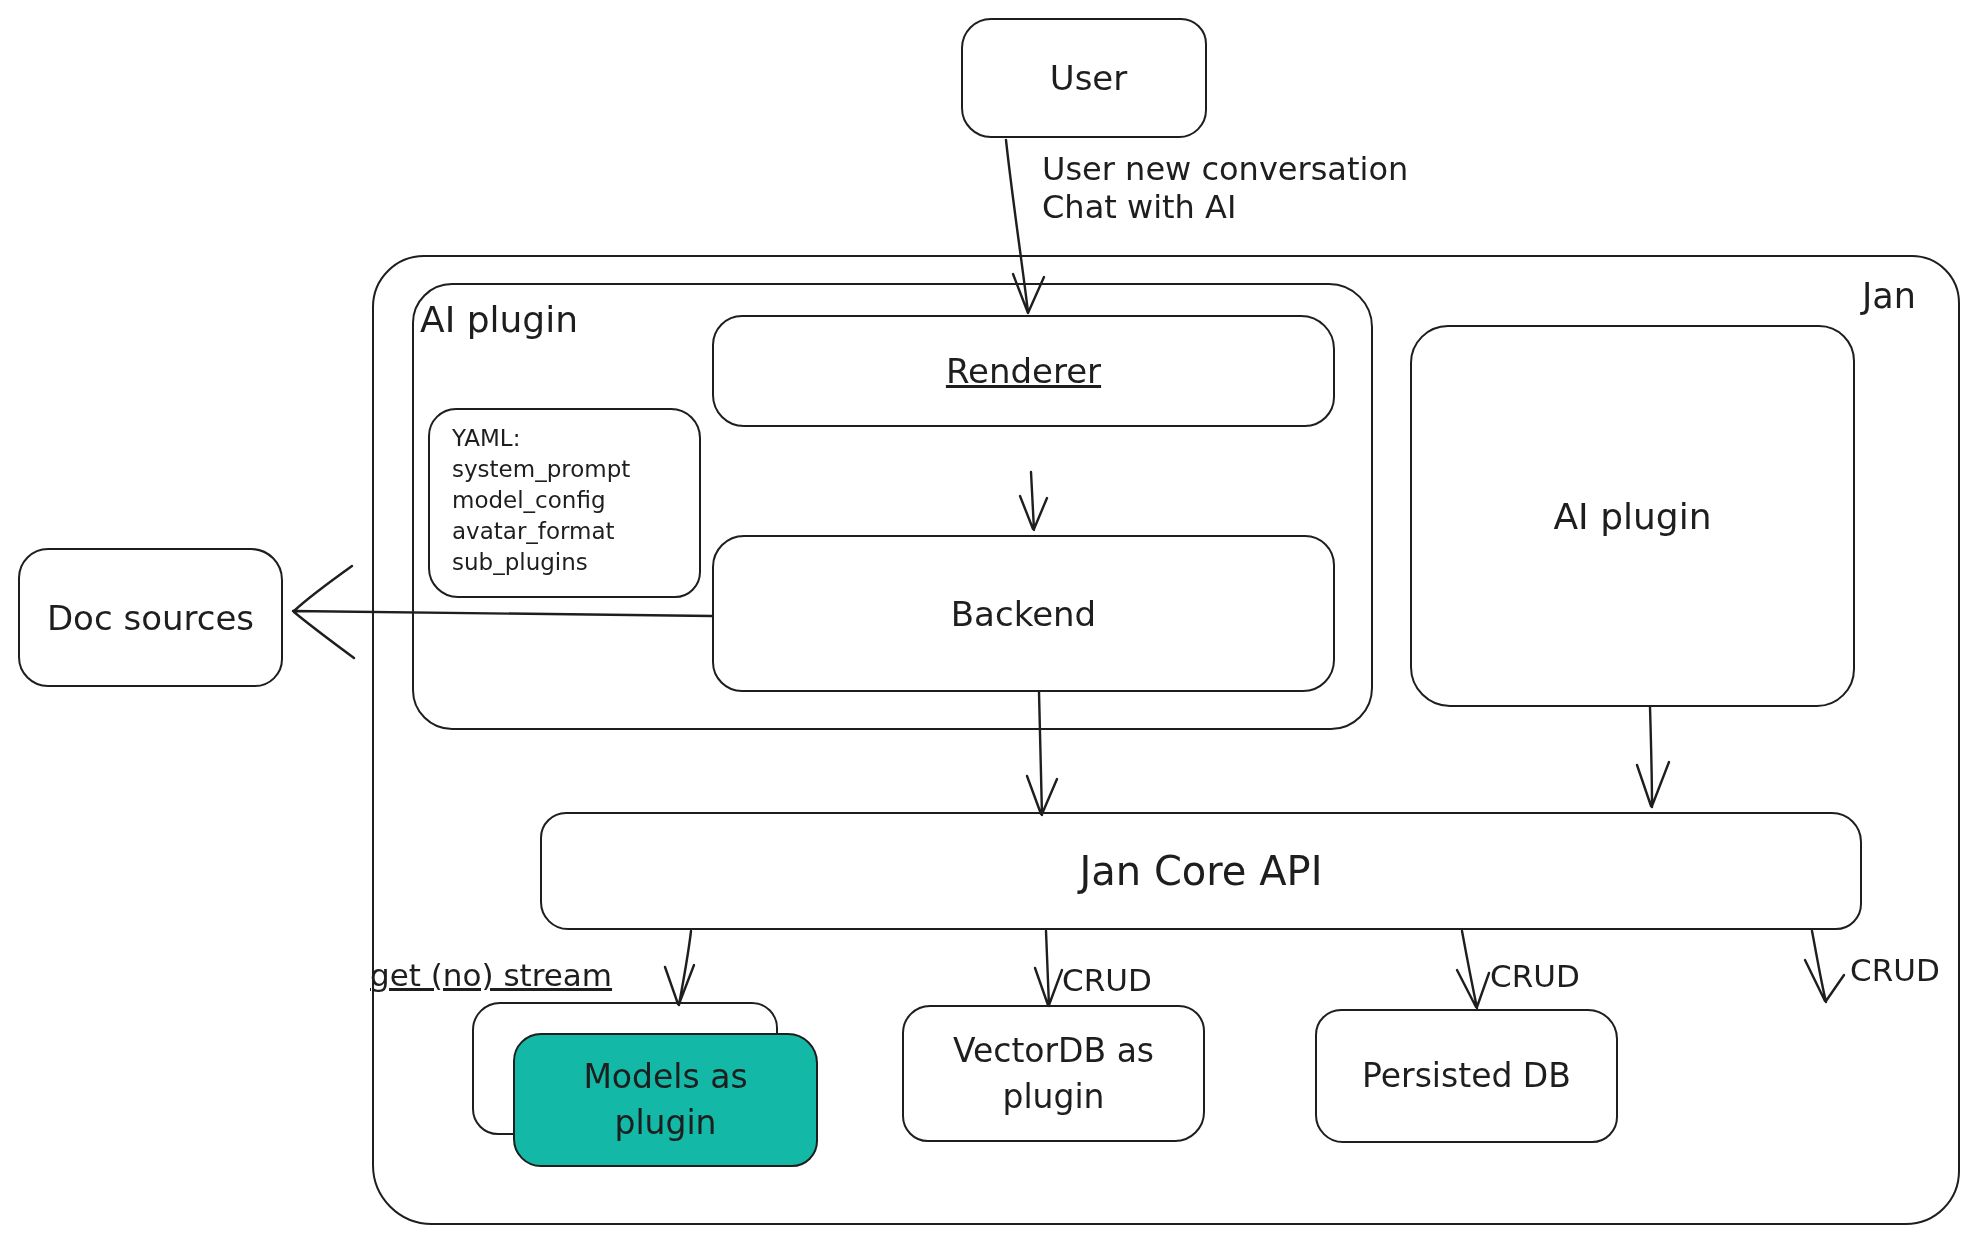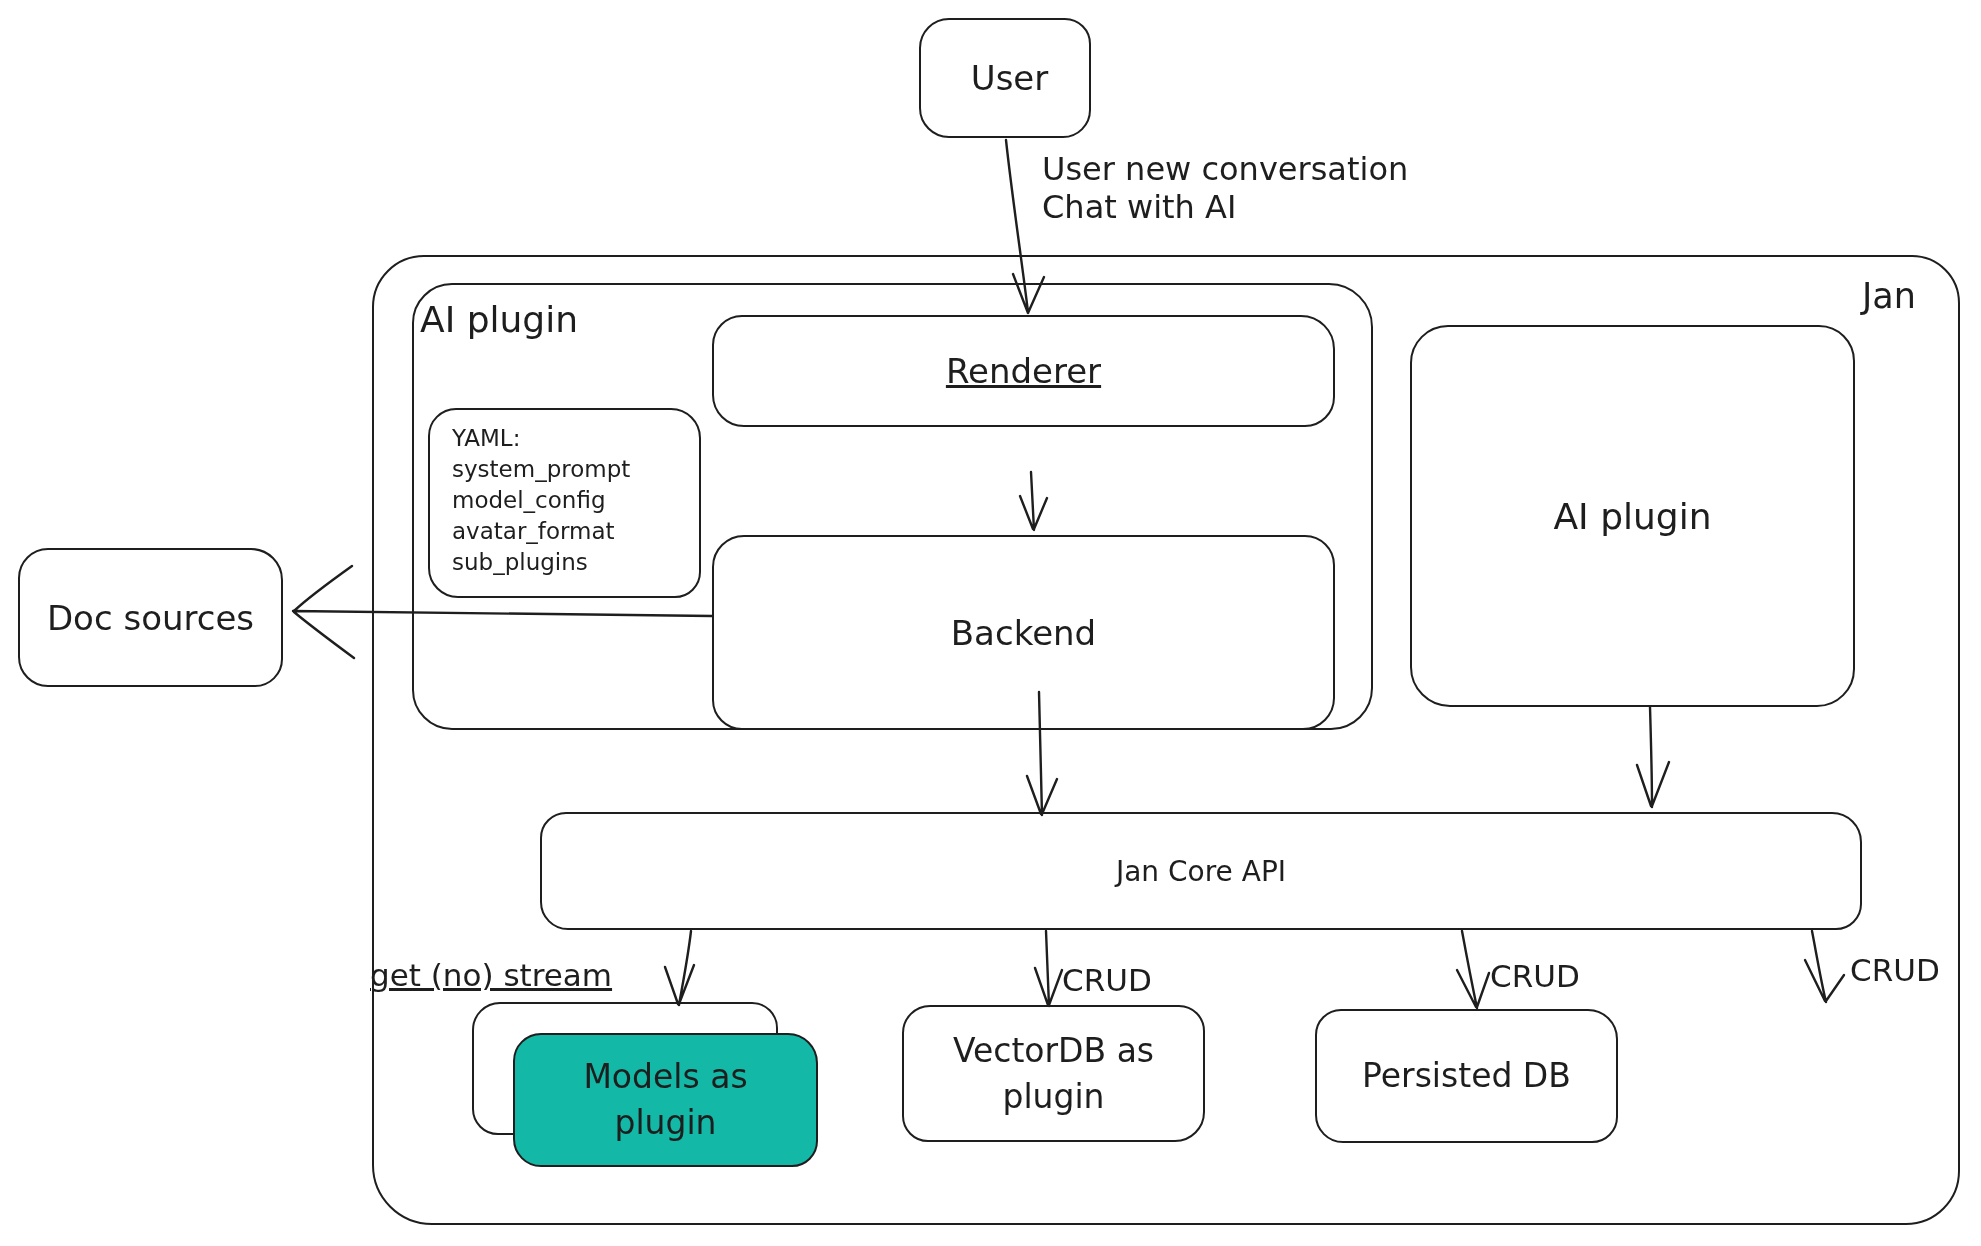--- a/index.html
+++ b/index.html
@@ -19,33 +19,33 @@
     box-sizing: border-box;
     display: flex;
     align-items: center;
     justify-content: center;
     text-align: center;
   }
   .label-abs { position: absolute; white-space: nowrap; }
   .node-label { font-size: 33px; line-height: 1.38; }
 
   
-  .user-box        { left: 919px;  top: 18px;   width: 172px;  height: 120px; border-radius: 30px 26px 28px 30px; font-size: 34px; padding-left: 9px; }
+  .user-box        { left: 961px;  top: 18px;   width: 246px;  height: 120px; border-radius: 30px 26px 28px 30px; font-size: 34px; padding-left: 9px; }
   .jan-container   { left: 372px;  top: 255px;  width: 1588px; height: 970px; border-radius: 52px 48px 54px 60px; }
   .jan-label       { left: 1862px; top: 276px;  font-size: 35px; }
   .aiplugin-container { left: 412px; top: 283px; width: 961px; height: 447px; border-radius: 40px 44px 42px 40px; }
   .aiplugin-label  { left: 420px;  top: 299px;  font-size: 36px; }
   .renderer-box    { left: 712px;  top: 315px;  width: 623px;  height: 112px; border-radius: 30px 34px 30px 32px; font-size: 34px; text-decoration: underline; }
   .yaml-box        { left: 428px;  top: 408px;  width: 273px;  height: 190px; border-radius: 28px 30px 26px 30px;
                      align-items: flex-start; justify-content: flex-start; text-align: left; padding: 13px 14px 10px 22px; }
   .yaml-text       { font-size: 23px; line-height: 31px; }
-  .backend-box     { left: 712px;  top: 535px;  width: 623px;  height: 195px; border-radius: 32px 30px 32px 30px; font-size: 34px; }
+  .backend-box     { left: 712px;  top: 535px;  width: 623px;  height: 157px; border-radius: 32px 30px 32px 30px; font-size: 34px; }
   .aiplugin2-box   { left: 1410px; top: 325px;  width: 445px;  height: 382px; border-radius: 38px 36px 38px 40px; font-size: 36px; }
   .docsources-box  { left: 18px;   top: 548px;  width: 265px;  height: 139px; border-radius: 30px 32px 28px 30px; font-size: 34px; }
-  .jancore-box     { left: 540px;  top: 812px;  width: 1322px; height: 118px; border-radius: 26px 30px 26px 28px; font-size: 28px; }
+  .jancore-box     { left: 540px;  top: 812px;  width: 1322px; height: 118px; border-radius: 26px 30px 26px 28px; font-size: 40px; }
   .models-back-box { left: 472px;  top: 1002px; width: 306px;  height: 133px; border-radius: 28px 26px 28px 26px; }
   .models-front-box{ left: 513px;  top: 1033px; width: 305px;  height: 134px; border-radius: 28px 30px 26px 28px; background:#14b8a6; }
   .vectordb-box    { left: 902px;  top: 1005px; width: 303px;  height: 137px; border-radius: 28px 26px 30px 26px; }
   .persisteddb-box { left: 1315px; top: 1009px; width: 303px;  height: 134px; border-radius: 26px 30px 26px 28px; }
   .persistedfs-box { left: 1655px; top: 1012px; width: 302px;  height: 133px; border-radius: 28px 26px 28px 30px; }
 
   .conv-label-1    { left: 1042px; top: 150px; font-size: 32px; }
   .conv-label-2    { left: 1042px; top: 188px; font-size: 32px; }
   .getstream-label { left: 370px;  top: 957px; font-size: 31px; text-decoration: underline; }
   .crud-1          { left: 1062px; top: 962px; font-size: 31px; }

